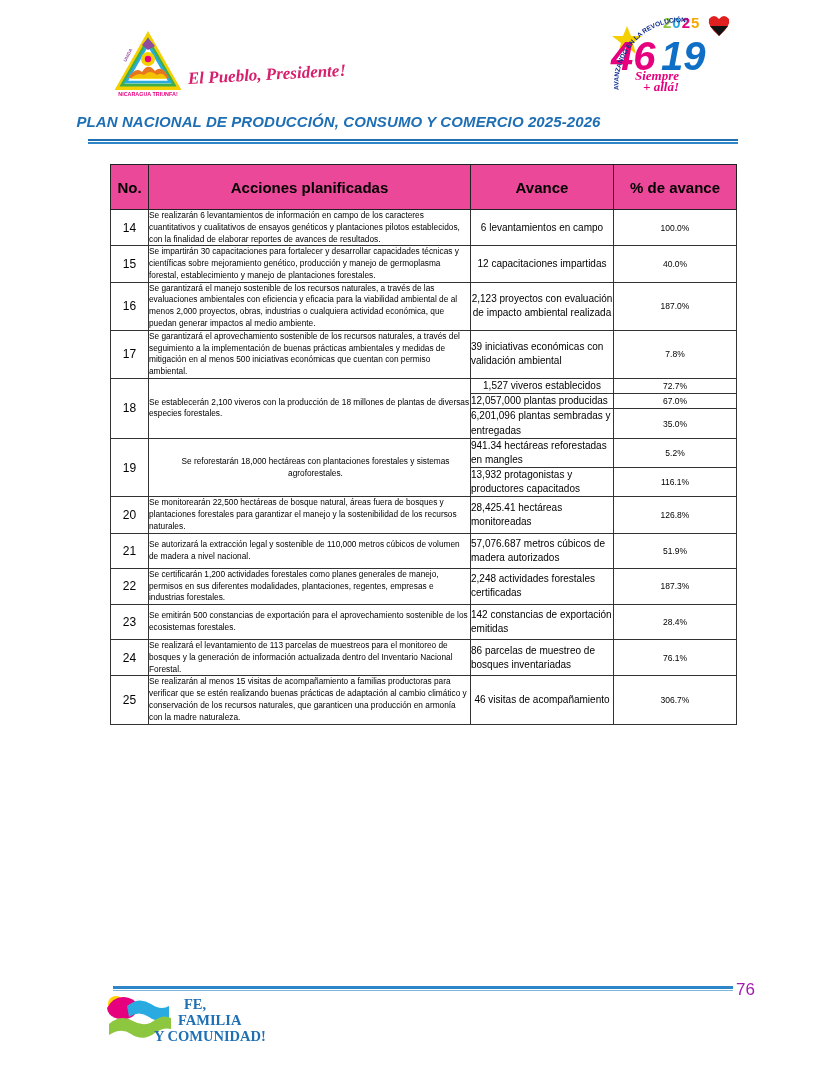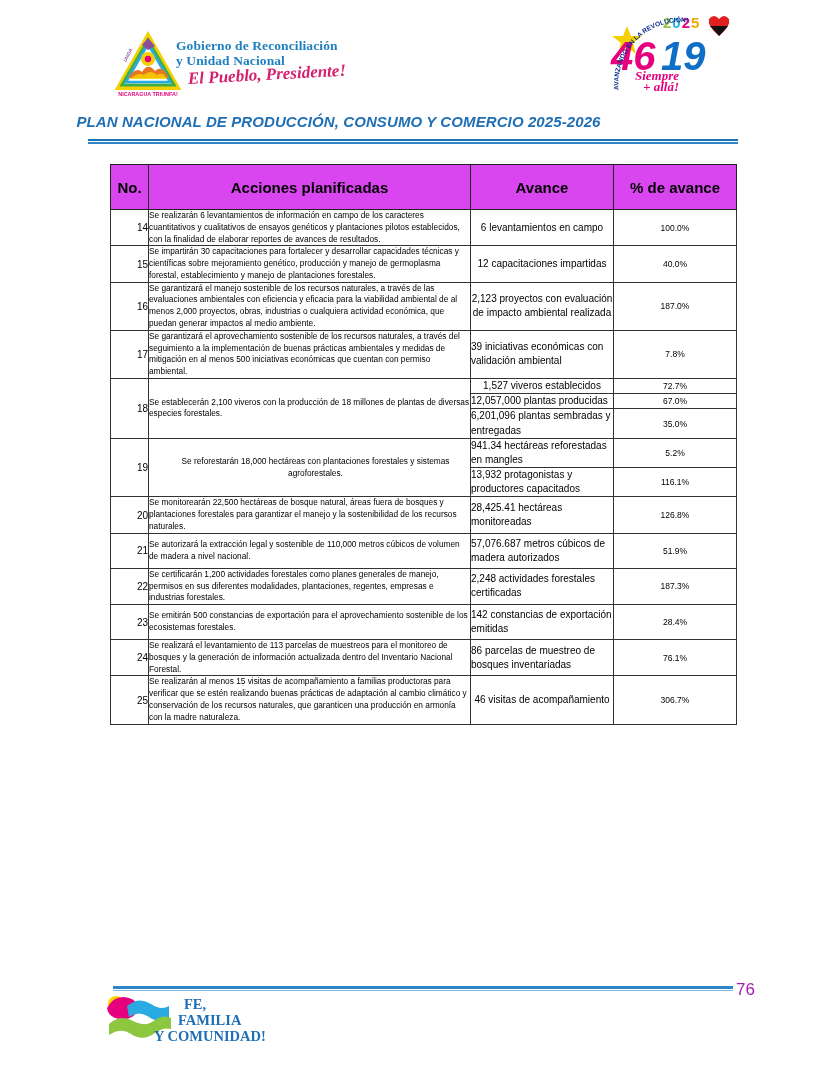--- a/index.html
+++ b/index.html
@@ -113,30 +113,30 @@
     vertical-align: middle;
     padding: 0;
   }
   table.plan thead th {
     border: 1.6px solid #222;
     font-size: 15px;
     font-weight: bold;
     text-align: center;
     height: 38px;
     padding: 3px 4px;
-    background: #d946ef;
+    background: #ec4899;
   }
   .col-no    { width: 38px; }
   .col-acc   { width: 322px; }
   .col-av    { width: 143px; }
   .col-pct   { width: 123px; }
 
   td.c-no {
-    text-align: right;
-    font-size: 10px;
+    text-align: center;
+    font-size: 12px;
     padding: 2px;
   }
   td.c-acc {
     font-size: 8.3px;
     line-height: 1.42;
     padding: 7px 6px 7px 7px;
     text-align: left;
   }
   td.c-acc.center { text-align: center; padding-left: 24px; padding-right: 12px; }
   td.c-av {
@@ -215,24 +215,20 @@
       <path d="M16 50 Q24 38 30 44 Q36 34 43 43 Q50 36 57 50 Z" fill="#E8761F"></path>
       <path d="M18 51 Q26 44 32 47 Q38 41 45 47 Q51 43 55 51 Z" fill="#F5D000" opacity=".85"></path>
 
       <path d="M30 17 L36 10 L43 18 L36 22 Z" fill="#8E4C9E"></path>
 
       <text x="36" y="68" font-family="Liberation Sans, sans-serif" font-size="5.4" font-weight="bold" fill="#E6007E" text-anchor="middle">NICARAGUA TRIUNFA!</text>
       <text x="14" y="34" font-family="Liberation Sans, sans-serif" font-size="4.4" font-weight="bold" fill="#8E4C9E" transform="rotate(-62 14 34)">UNIDA</text>
     </svg>
   </div>
 
-  <div class="gov-wordmark">
-    <div class="line">Gobierno de Reconciliación</div>
-    <div class="line">y Unidad Nacional</div>
-  </div>
 
   <div class="gov-slogan">El Pueblo, Presidente!</div>
 
   <div class="anniv-logo">
     <svg width="140" height="84" viewBox="0 0 140 84">
 
       <text x="62" y="16" font-family="Liberation Sans, sans-serif" font-size="15" font-weight="bold" letter-spacing="1">
         <tspan fill="#8DC63F">2</tspan><tspan fill="#29ABE2">0</tspan><tspan fill="#E6007E">2</tspan><tspan fill="#F5A800">5</tspan>
       </text>
 

